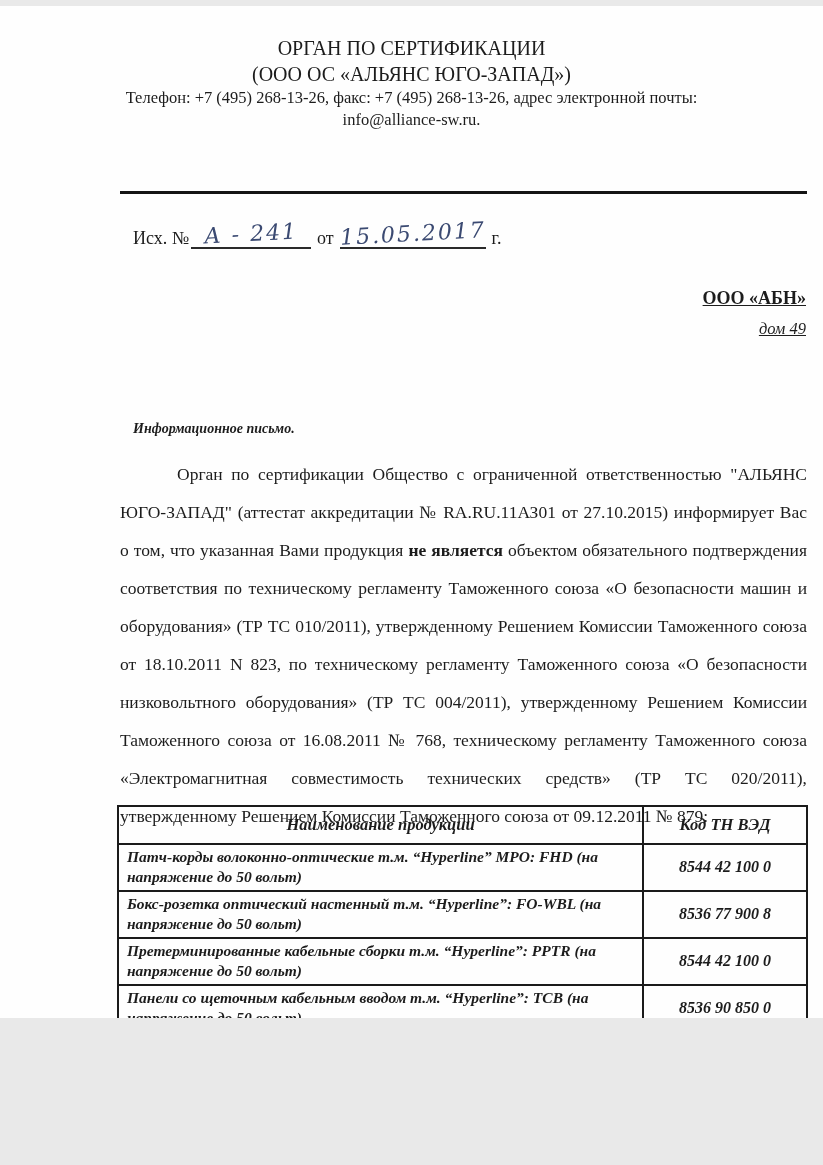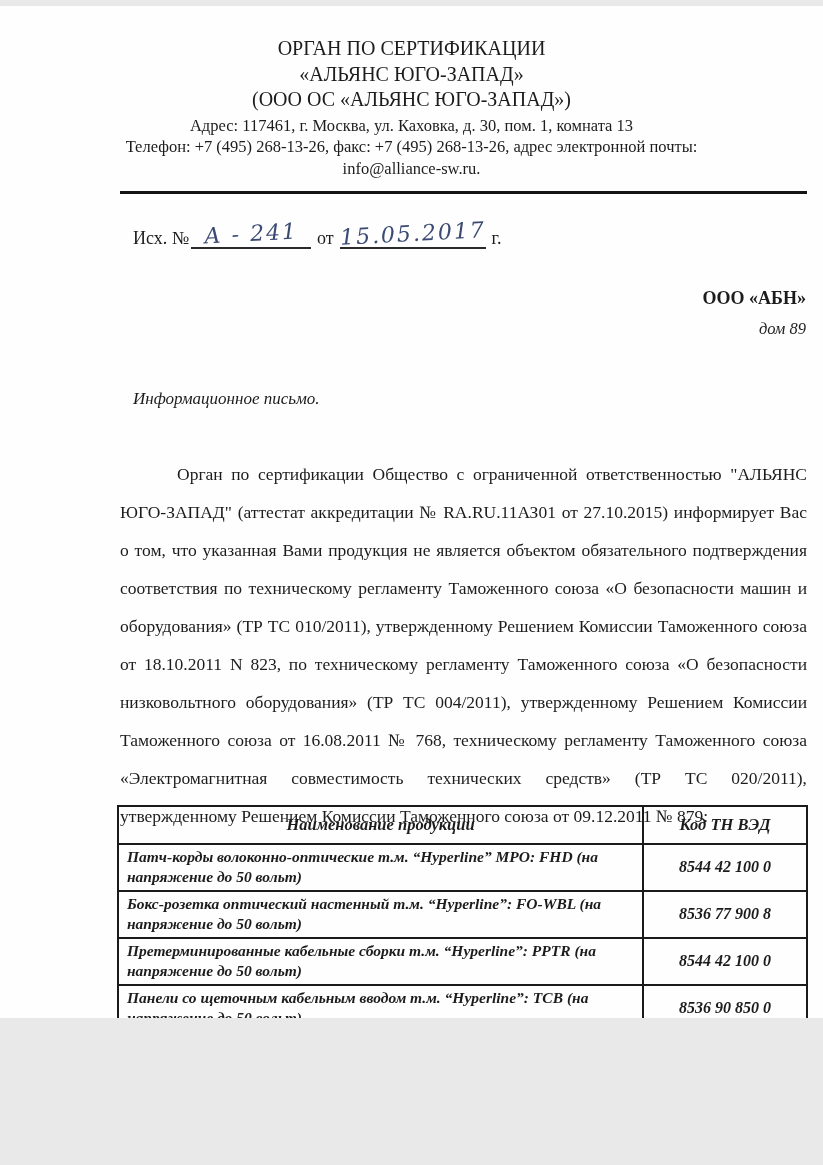--- a/index.html
+++ b/index.html
@@ -24,30 +24,30 @@
   .outgoing{position:absolute;top:216px;left:133px;font-size:18px;white-space:nowrap;}
   .uline{display:inline-block;border-bottom:2px solid #2a2a2a;text-align:center;vertical-align:bottom;}
   .u1{min-width:120px;margin:0 6px 0 2px;}
   .u2{min-width:140px;margin:0 6px;}
   .hw{
     display:inline-block;font-family:"DejaVu Serif", serif;font-style:italic;
     color:var(--ink-blue);font-size:22px;transform:rotate(-3deg) translateY(-1px);
     letter-spacing:2px;
   }
   
-  .recipient{position:absolute;top:282px;right:17px;text-align:right;}
+  .recipient{position:absolute;top:282px;right:17px;text-align:right;text-decoration:underline;}
   .r-name{font-weight:bold;font-size:18px;margin-bottom:7px;}
   .r-addr{font-style:italic;font-size:16.5px;line-height:25px;}
   
-  .subject{position:absolute;top:383px;left:133px;font-style:italic;font-size:17px;}
+  .subject{position:absolute;top:415px;left:133px;font-style:italic;font-size:14px;font-weight:bold;}
   .body-par{
     position:absolute;top:431px;left:120px;width:687px;
     font-size:17.5px;line-height:38px;text-align:justify;text-indent:57px;
   }
-  .body-par .b{font-weight:normal;}
+  .body-par .b{font-weight:bold;}
   
   .product-table{position:absolute;top:799px;left:117px;width:691px;border-collapse:collapse;}
   .product-table th,.product-table td{border:2px solid #1a1a1a;}
   .product-table th{font-size:16.5px;font-weight:bold;font-style:italic;padding:8px 8px;text-align:center;}
   .product-table td.name{font-size:15.5px;font-weight:bold;font-style:italic;padding:2px 8px;line-height:1.32;}
   .product-table td.code{width:160px;text-align:center;font-weight:bold;font-style:italic;font-size:16px;}
   .product-table tr:last-child td{padding-top:12px;padding-bottom:12px;}
   
   .stamp-layer{position:absolute;inset:0;pointer-events:none;z-index:5;}
   .seal{position:absolute;left:478px;top:1012px;width:152px;height:152px;mix-blend-mode:multiply;opacity:.85;}
@@ -64,36 +64,34 @@
   .signature{position:absolute;left:508px;top:1000px;width:185px;height:150px;mix-blend-mode:multiply;}
   .signature path{stroke:var(--signature-ink);fill:none;stroke-width:3;stroke-linecap:round;}
 </style>
 </head>
 <body>
 
 <div class="page">
 
   <header class="letterhead">
     <div class="lh-big">ОРГАН ПО СЕРТИФИКАЦИИ</div>
-    <div class="lh-big">«АЛЬЯНС ЮГО-ЗАПАД»</div>
     <div class="lh-big">(ООО ОС «АЛЬЯНС ЮГО-ЗАПАД»)</div>
-    <div class="lh-small lh-gap">Адрес: 117461, г. Москва, ул. Каховка, д. 30, пом. 1, комната 13</div>
     <div class="lh-small">Телефон: +7 (495) 268-13-26, факс: +7 (495) 268-13-26, адрес электронной почты:</div>
     <div class="lh-small">info@alliance-sw.ru.</div>
   </header>
 
   <div class="rule"></div>
 
   <div class="outgoing">
     <span>Исх. №</span><span class="uline u1"><span class="hw">А - 241</span></span><span>от</span><span class="uline u2"><span class="hw">15.05.2017</span></span><span>г.</span>
   </div>
 
   <div class="recipient">
     <div class="r-name">ООО «АБН»</div>
-    <div class="r-addr">дом 89</div>
+    <div class="r-addr">дом 49</div>
   </div>
 
   <div class="subject">Информационное письмо.</div>
 
   <p class="body-par"><span>Орган по сертификации Общество с ограниченной ответственностью "АЛЬЯНС ЮГО-ЗАПАД" (аттестат аккредитации № RA.RU.11АЗ01 от 27.10.2015) информирует Вас о том, что указанная Вами продукция </span><span class="b">не является</span><span> объектом обязательного подтверждения соответствия по техническому регламенту Таможенного союза «О безопасности машин и оборудования» (ТР ТС 010/2011), утвержденному Решением Комиссии Таможенного союза от 18.10.2011 N 823, по техническому регламенту Таможенного союза «О безопасности низковольтного оборудования» (ТР ТС 004/2011), утвержденному Решением Комиссии Таможенного союза от 16.08.2011 № 768, техническому регламенту Таможенного союза «Электромагнитная совместимость технических средств» (ТР ТС 020/2011), утвержденному Решением Комиссии Таможенного союза от 09.12.2011 № 879:</span></p>
 
   <table class="product-table">
     <thead>
       <tr>
         <th>Наименование продукции</th>

